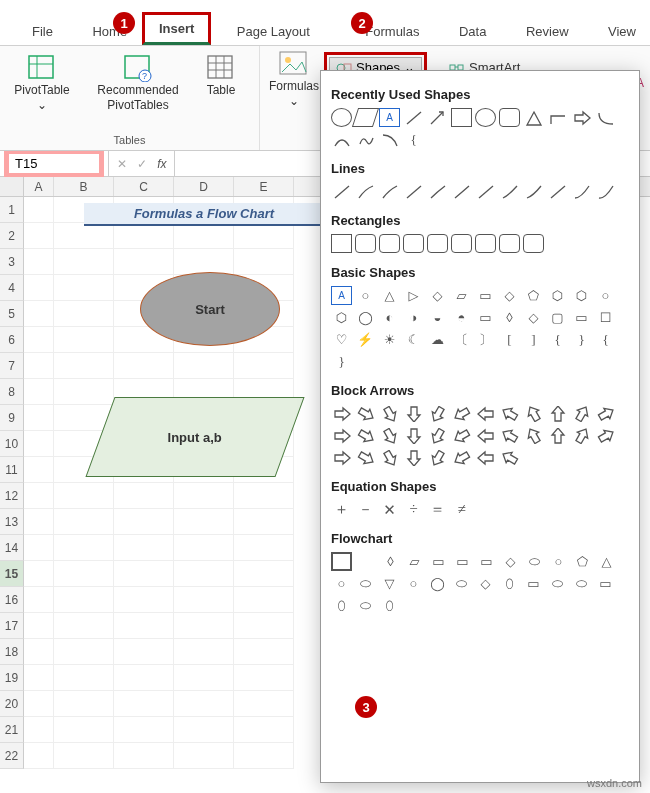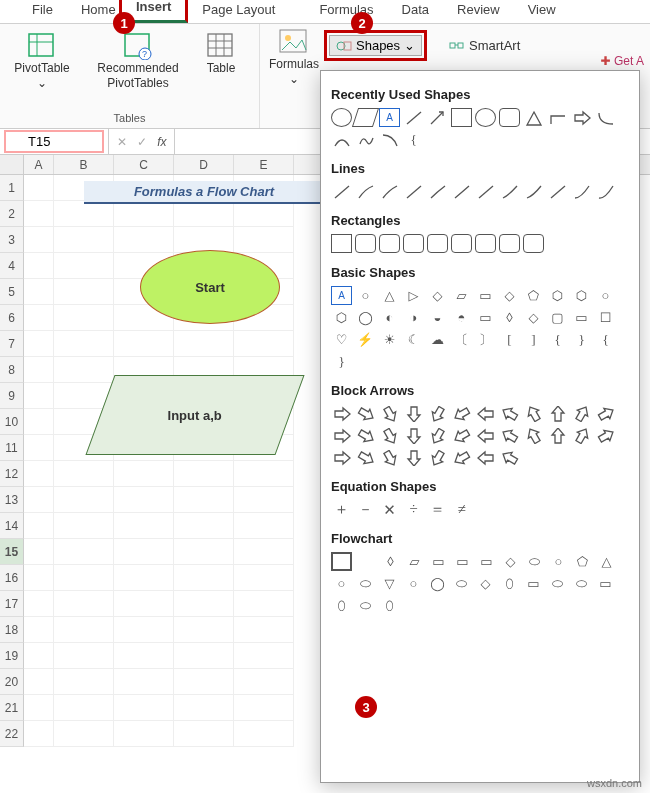--- a/index.html
+++ b/index.html
@@ -1,51 +1,51 @@
 <!DOCTYPE html>
 <html><head>
 <meta charset="utf-8">
 <style>
 * { box-sizing: border-box; font-family: "Segoe UI", Arial, sans-serif; }
 body { margin:0; background:#fff; width:650px; height:793px; position:relative; overflow:hidden; font-size:13px; }
 
 
-.tabs { display:flex; height:24px; border-bottom:1px solid #d0d0d0; padding-left:18px; align-items:flex-end; }
+.tabs { display:flex; height:46px; border-bottom:1px solid #d0d0d0; padding-left:18px; align-items:flex-end;justify-content:space-between; }
 .tab { padding:6px 14px 6px 14px; color:#444; cursor:pointer; }
 .tab.active { font-weight:600; border-bottom:3px solid #217346; }
 .red-box { border:3px solid #c00000; }
 
 
 .ribbon { height:105px; border-bottom:1px solid #ccc; background:#fafafa; position:relative; display:flex; }
 .rgroup { text-align:center; font-size:11px; color:#555; padding:4px 6px 2px 6px; display:flex; flex-direction:column; justify-content:space-between; border-right:1px solid #e0e0e0; }
 .rgroup .icons { display:flex; gap:14px; align-items:flex-start; padding-top:4px; }
 .rlabel { font-size:11px; color:#555; padding:2px 0; }
 .bigbtn { display:flex; flex-direction:column; align-items:center; gap:2px; width:72px; }
 .bigbtn .lbl { font-size:12px; line-height:13px; color:#333; }
 
 .shapes-btn { display:inline-flex; align-items:center; gap:4px; border:1px solid #aaa; background:#e8e8e8; padding:2px 6px; font-size:13px; cursor:pointer; }
 
 
 .fbar { display:flex; align-items:center; border-bottom:1px solid #ccc; height:26px; }
-.namebox { width:100px; border:2px solid #fca5a5; padding:2px 22px; margin:2px 4px; font-size:13px; background:#fff; }
+.namebox { width:100px; border:5px solid #fca5a5; padding:2px 6px; margin:2px 4px; font-size:13px; background:#fff; }
 .fx { padding:0 8px; color:#666; font-size:12px; border-left:1px solid #ccc; border-right:1px solid #ccc; height:100%; display:flex; align-items:center; gap:10px;}
 .fxlabel { font-style:italic; color:#555; }
 
 
 .sheet { position:relative; }
 .colhdrs { display:flex; height:20px; background:#f3f3f3; border-bottom:1px solid #ccc; }
 .corner { width:24px; border-right:1px solid #ccc; background:#eee;}
 .colh { width:60px; text-align:center; font-size:12px; color:#555; border-right:1px solid #ddd; line-height:20px;}
 .rows { }
 .row { display:flex; height:26px; }
 .rowh { width:24px; text-align:center; font-size:12px; color:#555; background:#f3f3f3; border-right:1px solid #ccc; border-bottom:1px solid #ddd; line-height:26px;}
 .cell { width:60px; border-right:1px solid #eee; border-bottom:1px solid #eee; }
 .row15 .rowh { background:#d8e8d8;font-weight:bold; }
 .title-cell { position:absolute; left:84px; top:26px; width:240px; text-align:center; font-style:italic; font-weight:600; color:#3a5a8a; background:#e6eef7; border-bottom:2px solid #3a5a8a; padding:3px 0;}
-.start-shape { position:absolute; left:140px; top:95px; width:140px; height:74px; background:#bef264; border:1px solid #b85c2c; border-radius:50%; display:flex; align-items:center; justify-content:center; font-weight:600; color:#333; font-size:13px;}
+.start-shape { position:absolute; left:140px; top:95px; width:140px; height:74px; background:#a3a3a3; border:1px solid #b85c2c; border-radius:50%; display:flex; align-items:center; justify-content:center; font-weight:600; color:#333; font-size:13px;}
 .input-shape { position:absolute; left:100px; top:220px; width:190px; height:80px; background:#e4efe0; border:1px solid #4a7a3f; transform:skewX(-20deg); }
 .input-shape span { display:block; transform:skewX(20deg); text-align:center; line-height:80px; font-weight:600; font-size:13px; color:#333;}
 
 
 .panel { position:absolute; left:320px; top:70px; width:320px; bottom:10px; background:#fff; border:1px solid #999; box-shadow:0 4px 20px rgba(0,0,0,0.25); overflow:hidden; padding:8px 6px; }
 .panel h4 { margin:8px 4px 6px 4px; font-size:13px; font-weight:700; color:#222;}
 .shape-row { display:flex; flex-wrap:wrap; gap:3px; padding:0 4px 4px 4px;}
 .shp { width:21px; height:19px; border:1px solid #555; background:#fff; font-size:10px; display:flex;align-items:center;justify-content:center; color:#555;}
 .shp.round { border-radius:4px;}
 .shp.ellipse{ border-radius:50%;}

